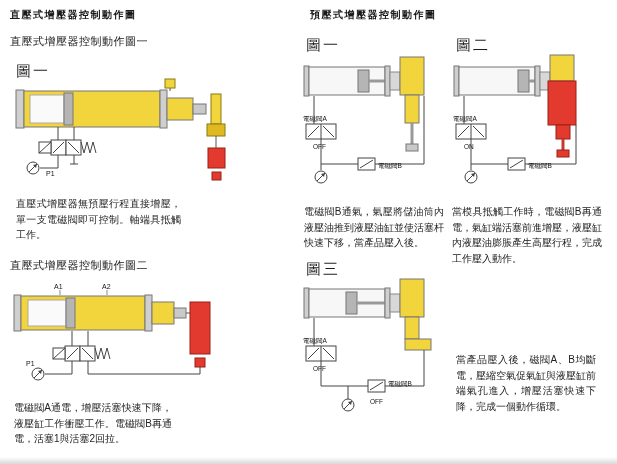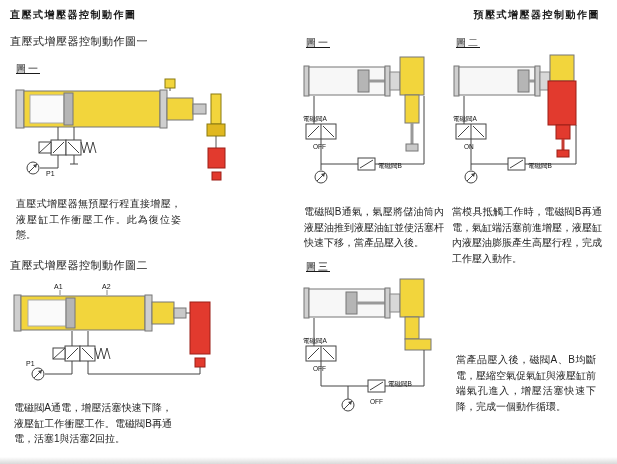--- a/index.html
+++ b/index.html
@@ -4,21 +4,21 @@
 <style>
   * { margin:0; padding:0; box-sizing:border-box; }
   html,body { width:617px; height:464px; }
   body {
     position:relative; background:#ffffff; overflow:hidden;
     font-family:"Liberation Sans","DejaVu Sans",sans-serif; color:#1a1a1a;
   }
   .abs { position:absolute; }
   .title { font-size:10px; font-weight:bold; letter-spacing:1.5px; }
   .subtitle { font-size:11px; letter-spacing:0.5px; }
-  .figlabel { font-size:10px; letter-spacing:2px;text-decoration:underline; }
+  .figlabel { font-size:15px; letter-spacing:2px; }
   .caption { font-size:10px; line-height:1.55; text-align:justify; color:#222; }
   svg { display:block; }
   .svgtext { font-size:7px; fill:#111; font-family:inherit; }
   .svgtext-sm { font-size:6.5px; fill:#111; font-family:inherit; }
   .page-edge { background:linear-gradient(#ffffff,#d9d9d9); }
 </style>
 </head>
 <body>
 
 <div class="abs title" style="left:10px; top:8px;">直壓式增壓器控制動作圖</div>
@@ -64,21 +64,21 @@
     <line x1="62" y1="86" x2="70" y2="86"></line>
   </g>
   <g>
     <circle cx="25" cy="90" r="6" fill="#ffffff" stroke="#444"></circle>
     <line x1="21" y1="94" x2="29" y2="86" stroke="#444"></line>
     <path d="M29,86 l-4,1 3,3 z" fill="#444"></path>
   </g>
   <text x="38" y="98" class="svgtext">P1</text>
 </svg>
 
-<div class="abs caption" style="left:16px; top:196px; width:165px;">直壓式增壓器無預壓行程直接增壓，液壓缸工作衝壓工作。此為復位姿態。</div>
+<div class="abs caption" style="left:16px; top:196px; width:165px;">直壓式增壓器無預壓行程直接增壓，單一支電磁閥即可控制。軸端具抵觸工作。</div>
 
 <div class="abs subtitle" style="left:10px; top:258px;">直壓式增壓器控制動作圖二</div>
 
 <svg class="abs" style="left:8px; top:280px;" width="270" height="118" viewBox="0 0 270 118">
   <text x="46" y="9" class="svgtext">A1</text>
   <text x="94" y="9" class="svgtext">A2</text>
   <g stroke="#888">
     <line x1="52" y1="10" x2="52" y2="15"></line>
     <line x1="99" y1="10" x2="99" y2="15"></line>
   </g>
@@ -115,21 +115,21 @@
   <g>
     <circle cx="30" cy="94" r="6" fill="#ffffff" stroke="#444"></circle>
     <line x1="26" y1="98" x2="34" y2="90" stroke="#444"></line>
     <path d="M34,90 l-4,1 3,3 z" fill="#444"></path>
   </g>
   <text x="18" y="86" class="svgtext">P1</text>
 </svg>
 
 <div class="abs caption" style="left:14px; top:400px; width:158px;">電磁閥A通電，增壓活塞快速下降，液壓缸工作衝壓工作。電磁閥B再通電，活塞1與活塞2回拉。</div>
 
-<div class="abs title" style="left:310px; top:8px; width:290px; text-align:right;">預壓式增壓器控制動作圖</div>
+<div class="abs title" style="left:310px; top:8px; width:290px; text-align:left;">預壓式增壓器控制動作圖</div>
 <div class="abs figlabel" style="left:306px; top:36px;">圖一</div>
 <div class="abs figlabel" style="left:456px; top:36px;">圖二</div>
 
 <svg class="abs" style="left:300px; top:52px;" width="148" height="150" viewBox="0 0 148 150">
   <g>
     <rect x="4" y="14" width="5" height="30" fill="#cfcfcf" stroke="#777"></rect>
     <rect x="9" y="15" width="76" height="28" fill="#f7f7f7" stroke="#777"></rect>
     <rect x="58" y="18" width="11" height="22" fill="#b5b5b5" stroke="#777"></rect>
     <line x1="69" y1="29" x2="92" y2="29" stroke="#999" stroke-width="3"></line>
     <rect x="85" y="14" width="5" height="30" fill="#cfcfcf" stroke="#777"></rect>

